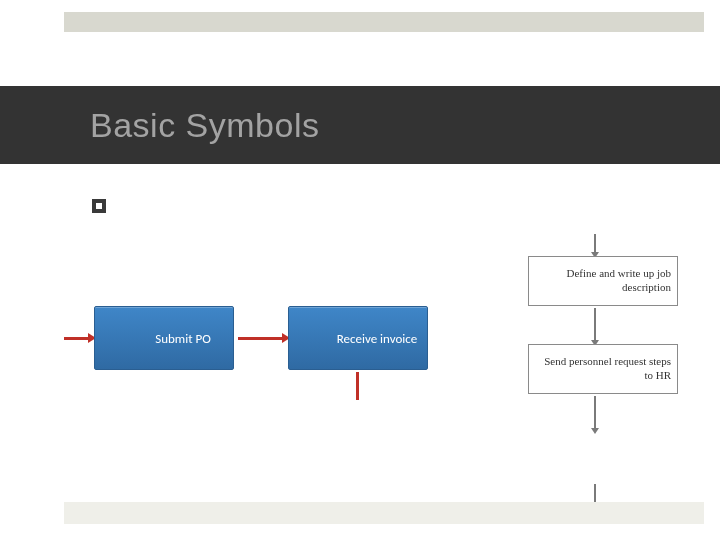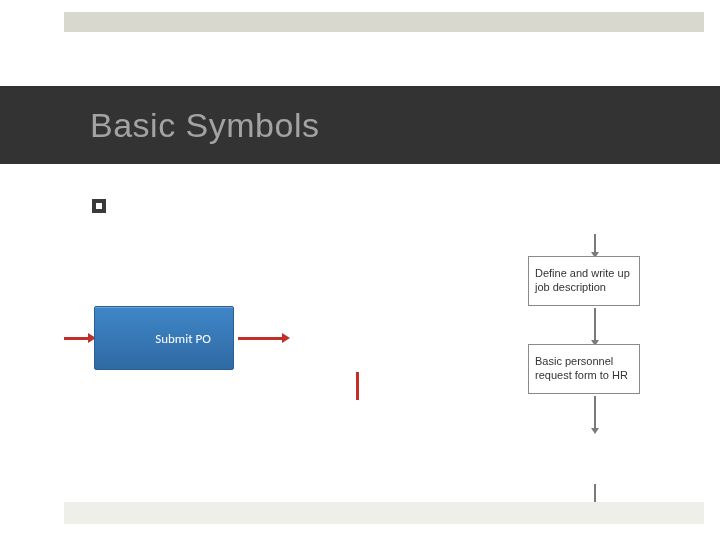--- a/index.html
+++ b/index.html
@@ -110,31 +110,31 @@
 
   
   .grey-flow {
     position: absolute;
     top: 234px; right: 40px;
     width: 170px; height: 288px;
   }
   .grey-box {
     position: absolute;
     left: 18px;
-    width: 112px; height: 50px;
+    width: 150px; height: 50px;
     background: #ffffff;
     border: 1px solid #8a8a8a;
     color: #333;
-    font-family: Liberation Sans, sans-serif;
+    font-family: Liberation Serif, serif;
     font-size: 11px;
     line-height: 1.25;
     display: flex;
     align-items: center;
     justify-content: center;
-    text-align: left;
+    text-align: right;
     padding: 4px 6px;
   }
   .gb1 { top: 22px; }
   .gb2 { top: 110px; }
   .gb3 { top: 198px; }
   .gv {
     position: absolute;
     left: 84px;
     width: 2px;
     background: #7a7a7a;
@@ -163,25 +163,26 @@
 </div>
 
 <div class="bullet-row">
   <span class="bullet-icon"></span>
 </div>
 
 <div class="blue-flow">
   <div class="arrow-h ah1"></div>
   <div class="blue-box bb1">Submit PO</div>
   <div class="arrow-h ah2"></div>
+  <div class="blue-box bb2">Receive invoice</div>
   <div class="arrow-v-short"></div>
 </div>
 
 <div class="grey-flow">
   <div class="gv gv0"></div>
   <div class="grey-box gb1">Define and write up job description</div>
   <div class="gv gv1"></div>
-  <div class="grey-box gb2">Basic personnel request form to HR</div>
+  <div class="grey-box gb2">Send personnel request steps to HR</div>
   <div class="gv gv2"></div>
   <div class="gv gv3"></div>
 </div>
 
 <div class="bottom-strip"></div>
 
 </body></html>

